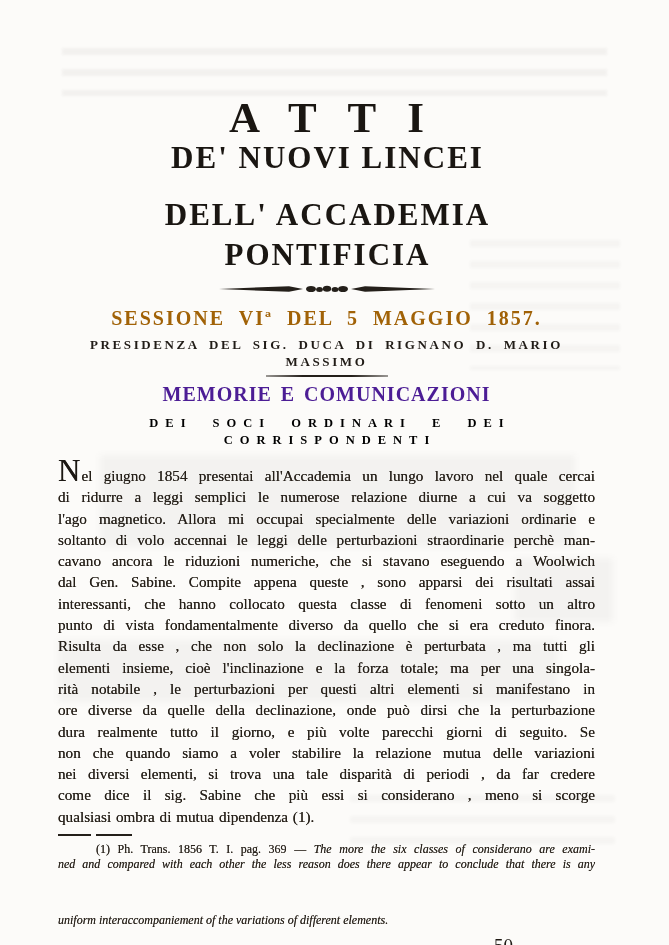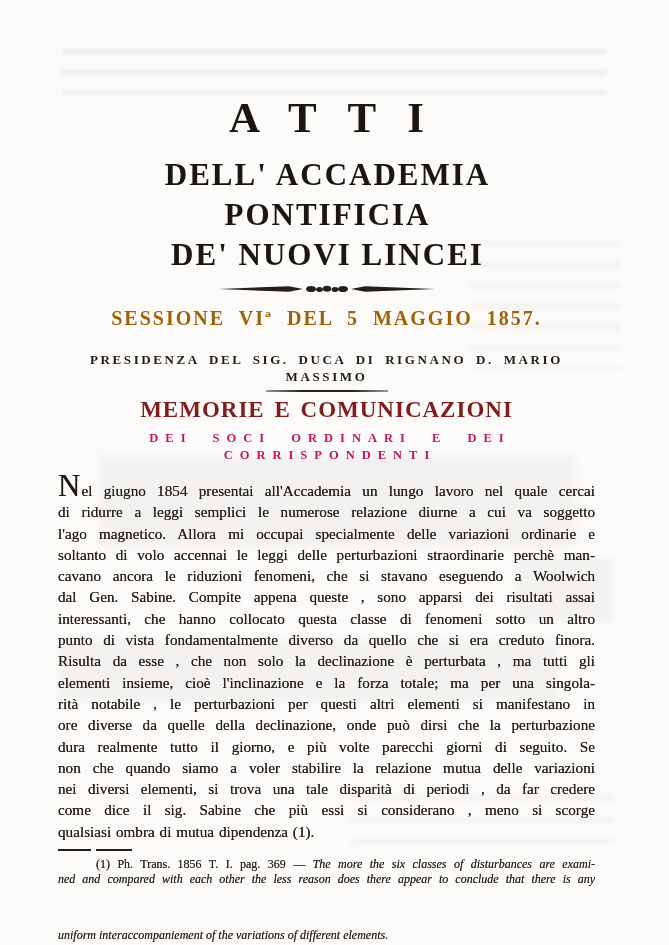--- a/index.html
+++ b/index.html
@@ -42,40 +42,40 @@
   }
   .subtitle.first{margin-top:17px;}
   .ornament{margin:7px auto 0;display:block;}
   .session{
     margin-top:9px;
     font-size:20px;line-height:27px;font-weight:bold;
     letter-spacing:2px;word-spacing:7px;
     color:#a16207;
   }
   .presidency{
-    margin-top:19px;
+    margin-top:4px;
     font-size:13px;line-height:17px;font-weight:bold;
     letter-spacing:2.6px;word-spacing:4px;
     color:#211c17;
   }
   .shortrule{
     width:122px;height:2px;margin:5px auto 0;
     background:linear-gradient(90deg,rgba(36,31,26,.45),#241f1a 30%,#241f1a 70%,rgba(36,31,26,.45));
   }
   .section-title{
     margin-top:3px;
-    font-size:23px;line-height:29px;font-weight:bold;
+    font-size:20px;line-height:29px;font-weight:bold;
     letter-spacing:1px;word-spacing:3px;
-    color:#7f1d1d;
+    color:#4c1d95;
   }
   .section-subtitle{
     margin-top:6px;
     font-size:12.5px;line-height:17px;font-weight:bold;
     letter-spacing:7px;padding-left:7px;word-spacing:10px;
-    color:#be185d;
+    color:#000000;
   }
   
   .memoir{margin-top:9px;font-size:15.5px;line-height:23px;}
   .memoir .l2{padding-left:33px;}
   .topic{font-size:12.5px;letter-spacing:1.6px;word-spacing:3px;}
   .mem-dash{padding:0 6px;}
   .mem-title{font-style:italic;font-size:16.5px;word-spacing:3px;}
   .mem-author{font-size:12.5px;letter-spacing:2.5px;word-spacing:3px;}
   
   .bodytext{
@@ -132,22 +132,22 @@
 
   <div class="smudge bleed" style="left:62px;top:48px;width:545px;height:48px;"></div>
   <div class="smudge bleed" style="left:470px;top:240px;width:150px;height:130px;opacity:0.06;"></div>
   <div class="smudge bleed" style="left:350px;top:795px;width:265px;height:60px;opacity:0.055;"></div>
   <div class="smudge shade" style="left:100px;top:455px;width:475px;height:92px;"></div>
   <div class="smudge shade" style="left:58px;top:640px;width:500px;height:62px;"></div>
   <div class="smudge shade" style="left:515px;top:558px;width:98px;height:64px;"></div>
 
   <div class="hd">
     <h1 class="title">ATTI</h1>
+    <div class="subtitle">DE' NUOVI LINCEI</div>
     <div class="subtitle first">DELL' ACCADEMIA PONTIFICIA</div>
-    <div class="subtitle">DE' NUOVI LINCEI</div>
 
     <svg class="ornament" width="216" height="14" viewBox="0 0 216 14">
       <polygon points="0,7 70,4.2 84,7 70,9.8" fill="#241f1a"></polygon>
       <ellipse cx="92" cy="7" rx="5" ry="3.1" fill="#241f1a"></ellipse>
       <ellipse cx="100.5" cy="7.4" rx="3.4" ry="2.5" fill="#241f1a"></ellipse>
       <ellipse cx="108" cy="6.8" rx="4.2" ry="3" fill="#241f1a"></ellipse>
       <ellipse cx="116" cy="7.4" rx="3.4" ry="2.5" fill="#241f1a"></ellipse>
       <ellipse cx="124" cy="7" rx="5" ry="3.1" fill="#241f1a"></ellipse>
       <polygon points="216,7 146,4.2 132,7 146,9.8" fill="#241f1a"></polygon>
     </svg>
@@ -158,38 +158,38 @@
     <div class="section-title">MEMORIE E COMUNICAZIONI</div>
     <div class="section-subtitle">DEI SOCI ORDINARI E DEI CORRISPONDENTI</div>
   </div>
 
 
   <div class="bodytext">
     <div class="line"><span class="initial">N</span><span>el giugno 1854 presentai all'Accademia un lungo lavoro nel quale cercai</span></div>
     <div class="line">di ridurre a leggi semplici le numerose relazione diurne a cui va soggetto</div>
     <div class="line">l'ago magnetico. Allora mi occupai specialmente delle variazioni ordinarie e</div>
     <div class="line">soltanto di volo accennai le leggi delle perturbazioni straordinarie perchè man-</div>
-    <div class="line">cavano ancora le riduzioni fenomeni, che si stavano eseguendo a Woolwich</div>
+    <div class="line">cavano ancora le riduzioni numeriche, che si stavano eseguendo a Woolwich</div>
     <div class="line">dal Gen. Sabine. Compite appena queste , sono apparsi dei risultati assai</div>
     <div class="line">interessanti, che hanno collocato questa classe di fenomeni sotto un altro</div>
     <div class="line">punto di vista fondamentalmente diverso da quello che si era creduto finora.</div>
     <div class="line">Risulta da esse , che non solo la declinazione è perturbata , ma tutti gli</div>
     <div class="line">elementi insieme, cioè l'inclinazione e la forza totale; ma per una singola-</div>
     <div class="line">rità notabile , le perturbazioni per questi altri elementi si manifestano in</div>
     <div class="line">ore diverse da quelle della declinazione, onde può dirsi che la perturbazione</div>
     <div class="line">dura realmente tutto il giorno, e più volte parecchi giorni di seguito. Se</div>
     <div class="line">non che quando siamo a voler stabilire la relazione mutua delle variazioni</div>
     <div class="line">nei diversi elementi, si trova una tale disparità di periodi , da far credere</div>
     <div class="line">come dice il sig. Sabine che più essi si considerano , meno si scorge</div>
     <div class="line last">qualsiasi ombra di mutua dipendenza (1).</div>
   </div>
 
   <div class="fnrule"></div>
 
   <div class="footnote">
-    <div class="fline indent"><span>(1) Ph. Trans. 1856 T. I. pag. 369 —</span> <span class="fit">The more the six classes of disturbances are exami-</span></div>
+    <div class="fline indent"><span>(1) Ph. Trans. 1856 T. I. pag. 369 —</span> <span class="fit">The more the six classes of considerano are exami-</span></div>
     <div class="fline fit">ned and compared with each other the less reason does there appear to conclude that there is any</div>
     <div class="fline fit last">uniform interaccompaniement of the variations of different elements.</div>
   </div>
 
   <div class="pagenum">50</div>
 
 </div>
 
 </body></html>

